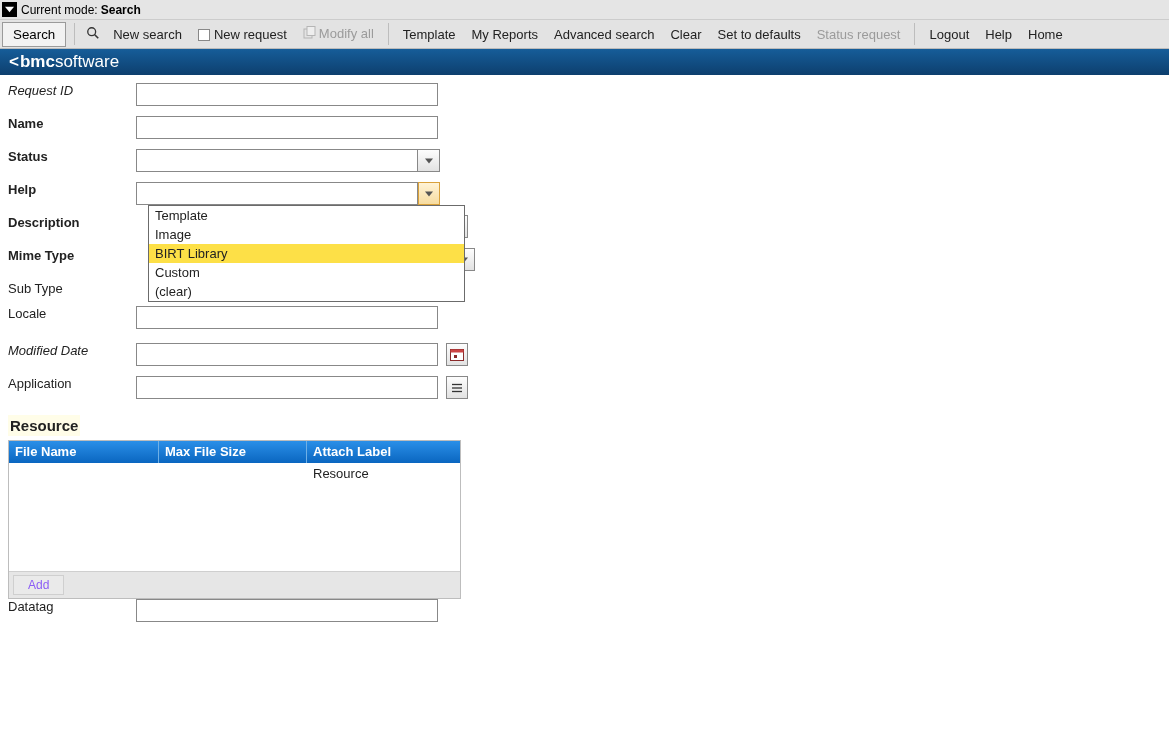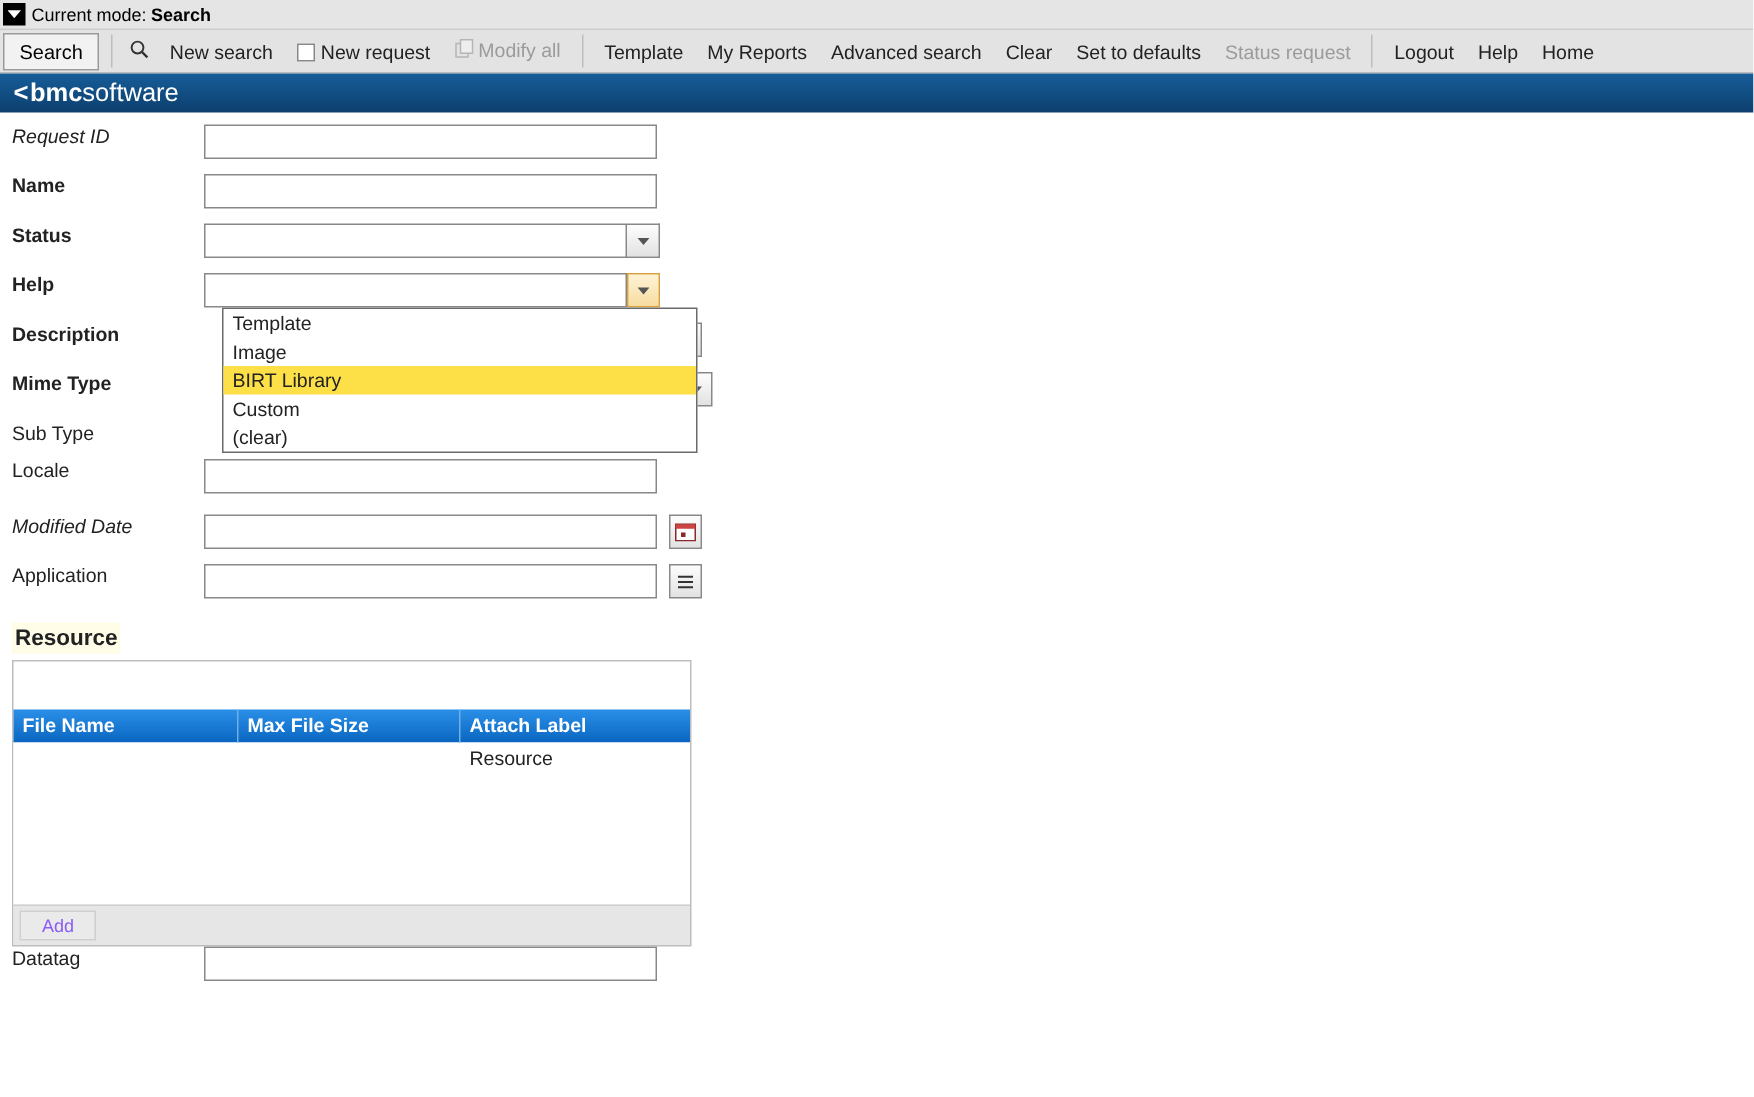--- a/index.html
+++ b/index.html
@@ -39,21 +39,21 @@
   .aux-btn { width:22px; height:23px; border:1px solid #888; background:linear-gradient(#fdfdfd,#e2e2e2); margin-left:8px; display:flex; align-items:center; justify-content:center; cursor:pointer; }
   .aux-btn.cal svg { width:14px; height:13px; }
   .aux-btn.menu svg { width:12px; height:10px; }
   
   .dropdown-list { position:absolute; left:140px; top:23px; width:317px; border:1px solid #6b6b6b; background:#fff; z-index:50; }
   .dropdown-list .opt { padding:2px 6px; font-size:13px; cursor:pointer; }
   .dropdown-list .opt.sel { background:#fde047; }
   
   .section-title { font-weight:bold; font-size:15px; background:#fffde8; padding:2px 2px; display:inline-block; margin-top:6px; }
   .grid { border:1px solid #bdbdbd; width:453px; margin-top:4px; }
-  .grid-head { display:flex; background:linear-gradient(#2a8fe8,#0a66c0); color:#fff; font-weight:bold; font-size:13px; height:22px;margin-top:32px; }
+  .grid-head { display:flex; background:linear-gradient(#2a8fe8,#0a66c0); color:#fff; font-weight:bold; font-size:13px; height:22px; }
   .grid-head .col { padding:3px 6px; border-right:1px solid #6fb0e6; }
   .grid-head .col:last-child { border-right:none; }
   .grid-body { height:108px; background:#fff; display:flex; }
   .grid-body .cell { padding:3px 6px; font-size:13px; }
   .grid-foot { background:#e6e6e6; border-top:1px solid #cfcfcf; padding:3px 4px; }
   .grid-foot .add-btn { border:1px solid #cfcfcf; background:#eaeaea; color:#8b5cf6; padding:2px 14px; font-size:12px; cursor:default; }
   .c1 { width:150px; }
   .c2 { width:148px; }
   .c3 { flex:1; }
   .datatag-row { margin-top:0; }

